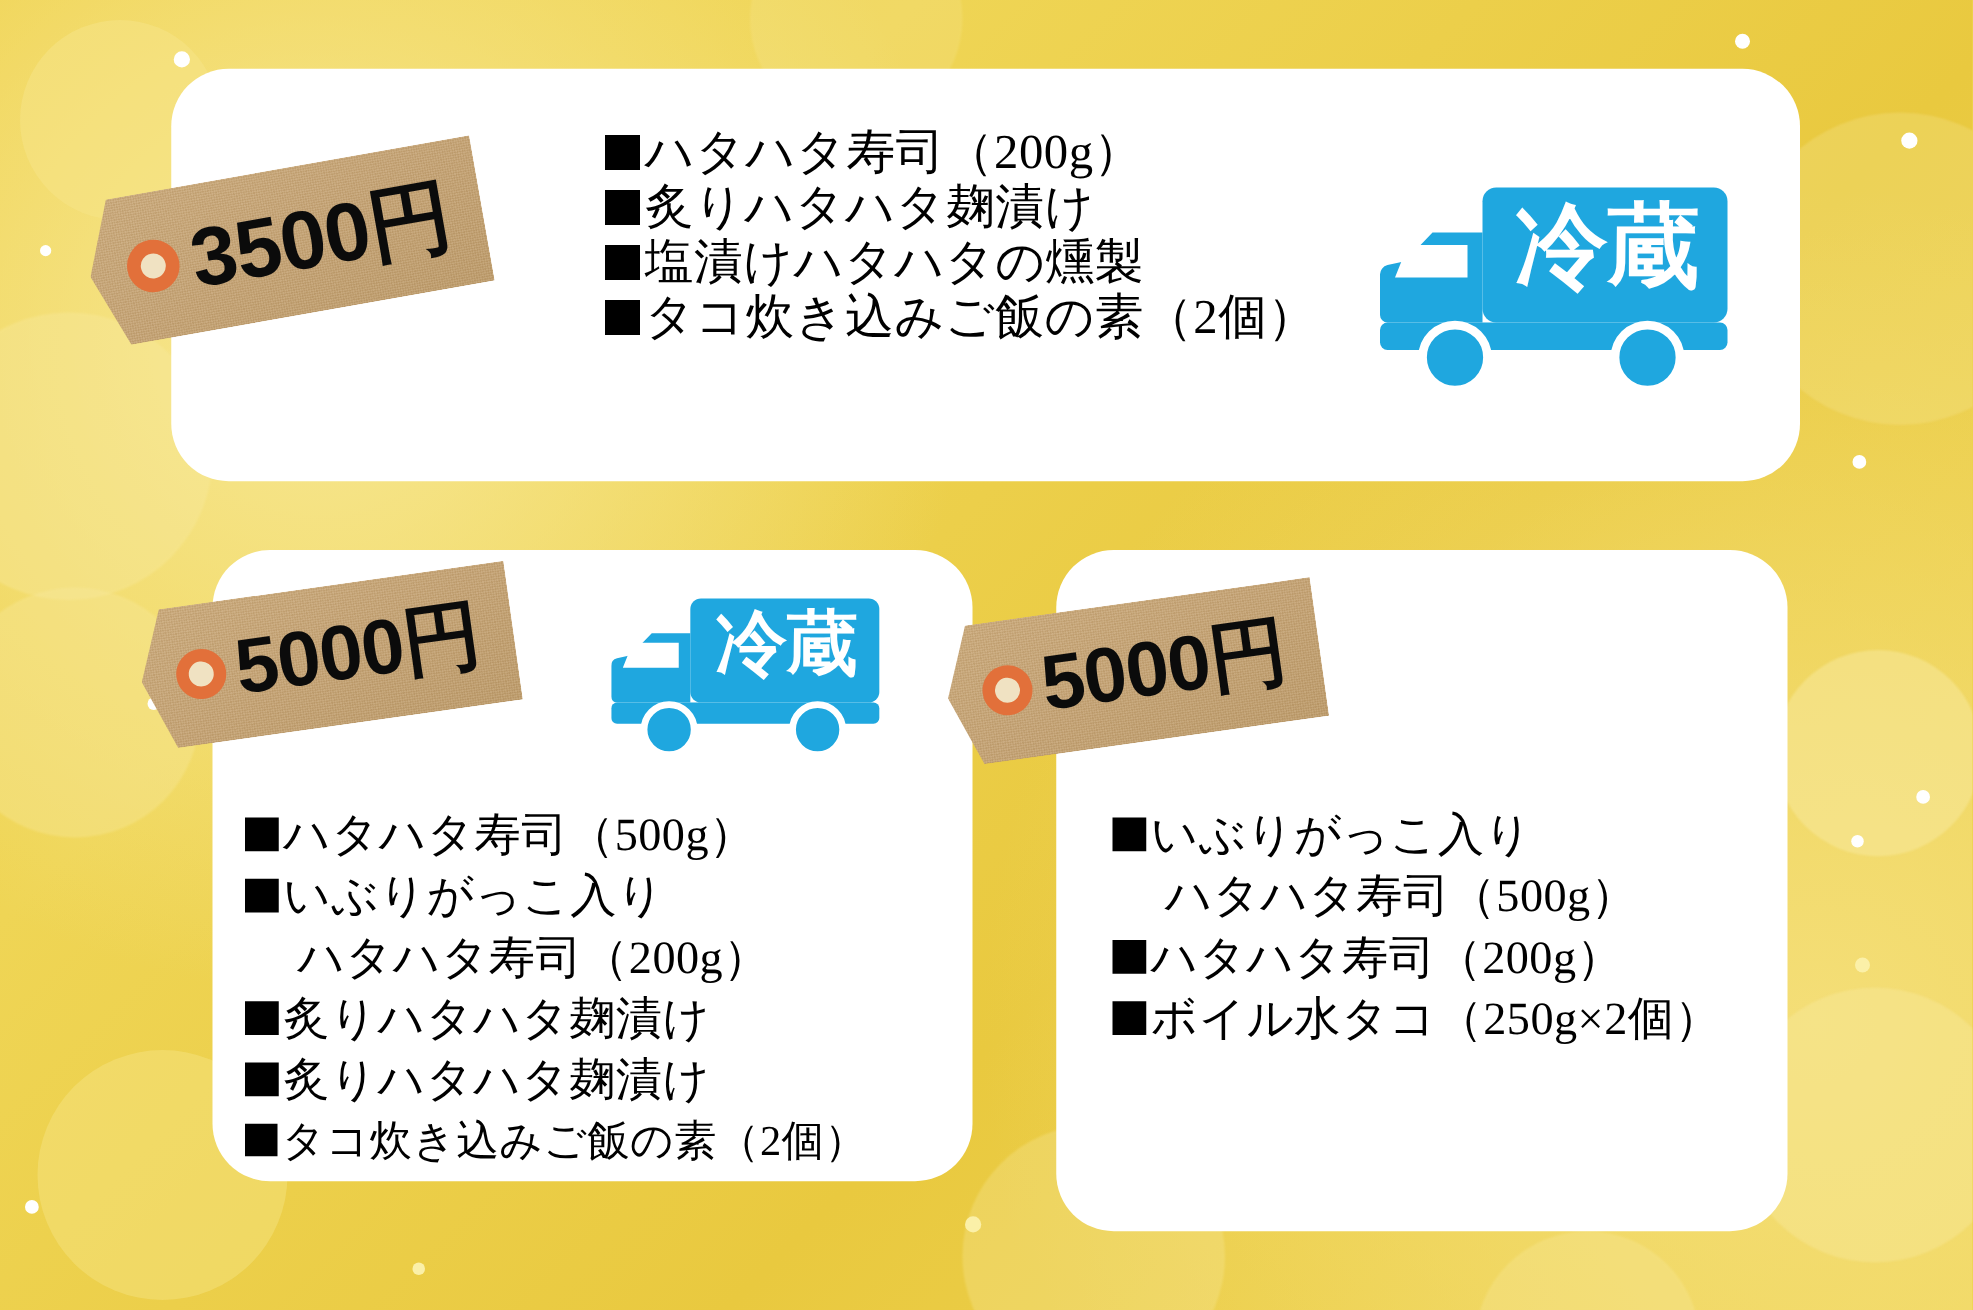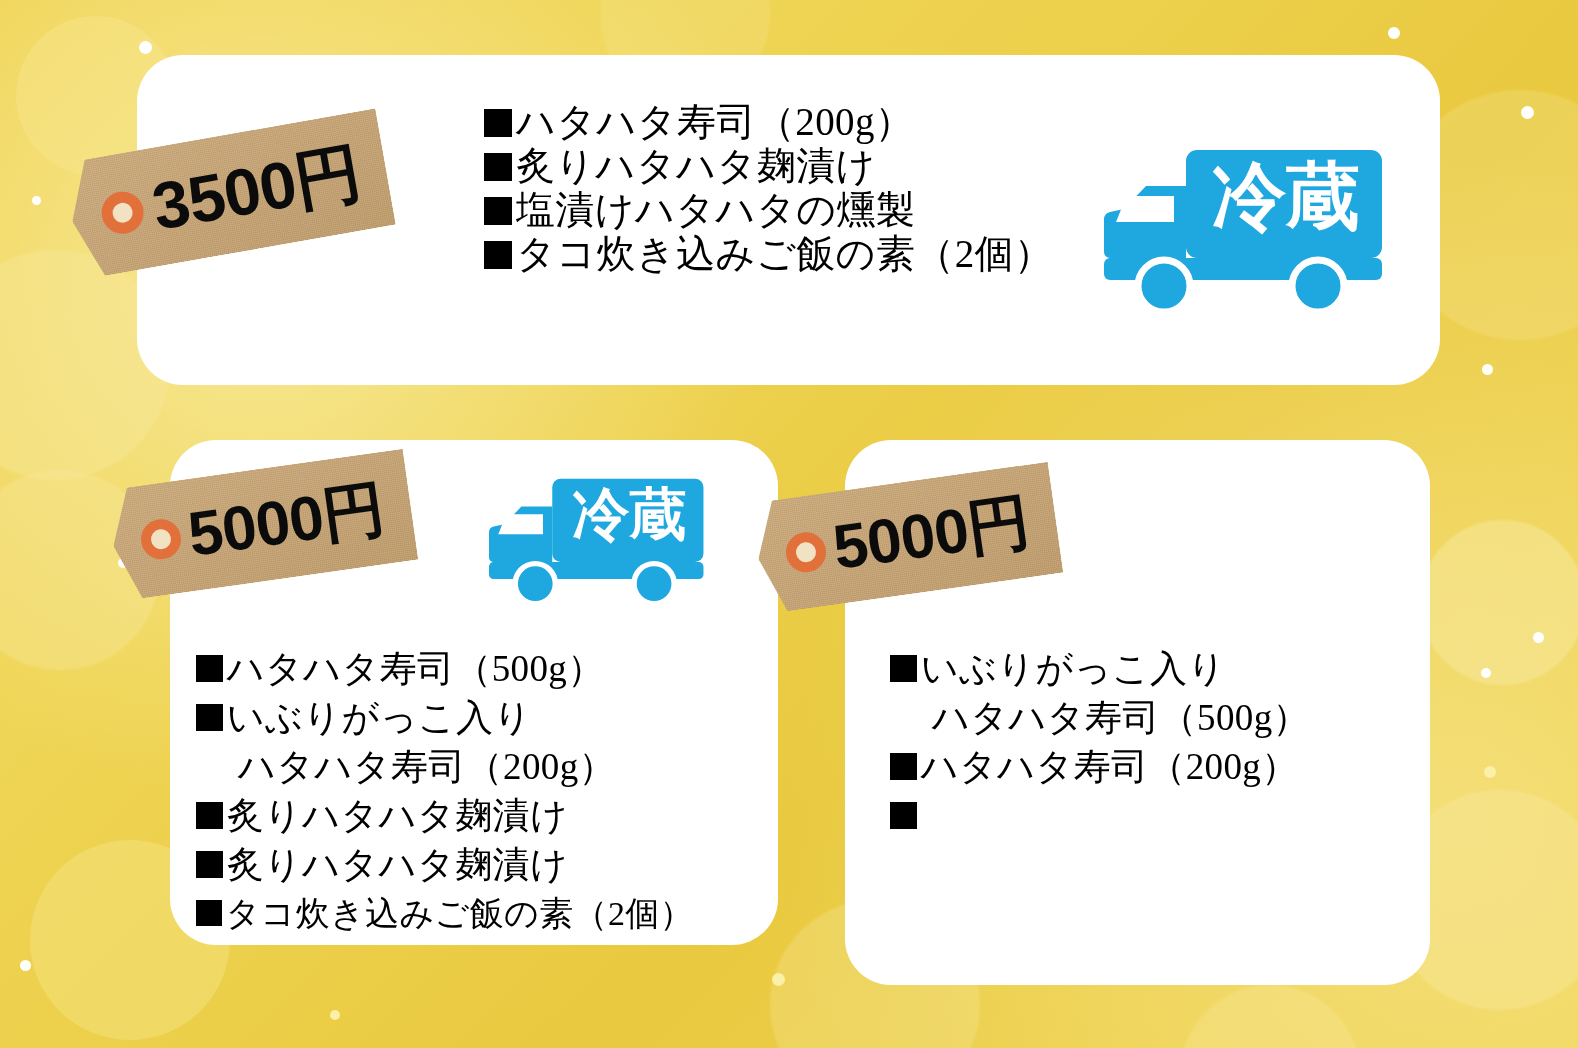--- a/index.html
+++ b/index.html
@@ -209,17 +209,17 @@
     <span class="item">
       <span class="sq" style="width:27px;height:27px;"></span><span class="txt">いぶりがっこ入り</span>
     </span>
     <span class="item cont" style="padding-left:42px;">
       <span class="txt">ハタハタ寿司（500g）</span>
     </span>
     <span class="item">
       <span class="sq" style="width:27px;height:27px;"></span><span class="txt">ハタハタ寿司（200g）</span>
     </span>
     <span class="item">
-      <span class="sq" style="width:27px;height:27px;"></span>
+      <span class="sq" style="width:27px;height:27px;"></span><span class="txt">ボイル水タコ（250g×2個）</span>
     </span>
   </div>
 
 </div>
 
 </body></html>

